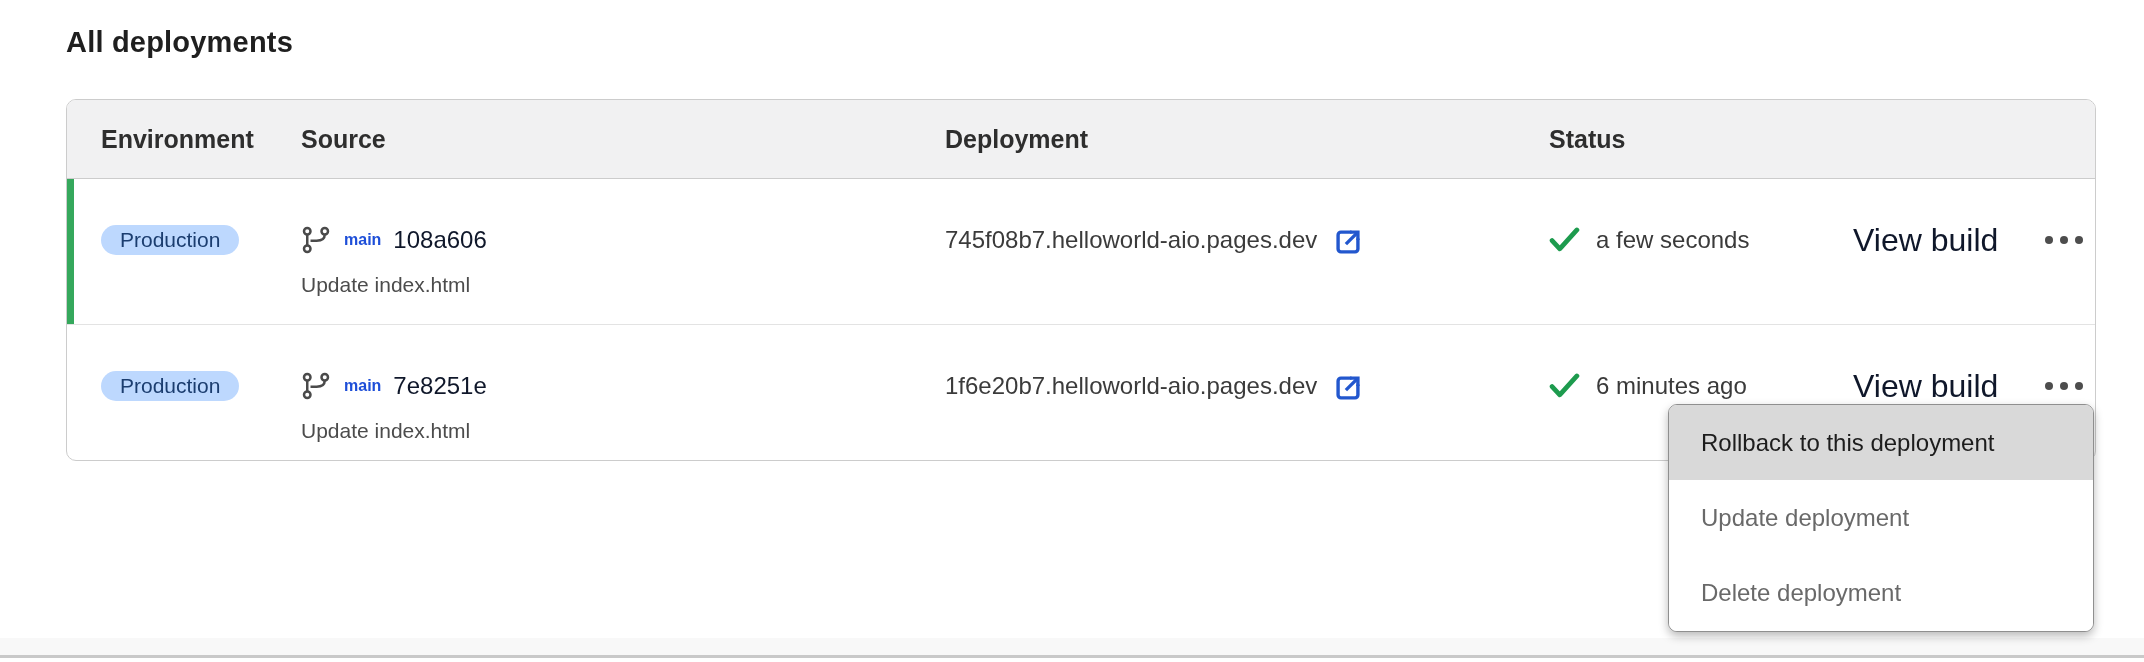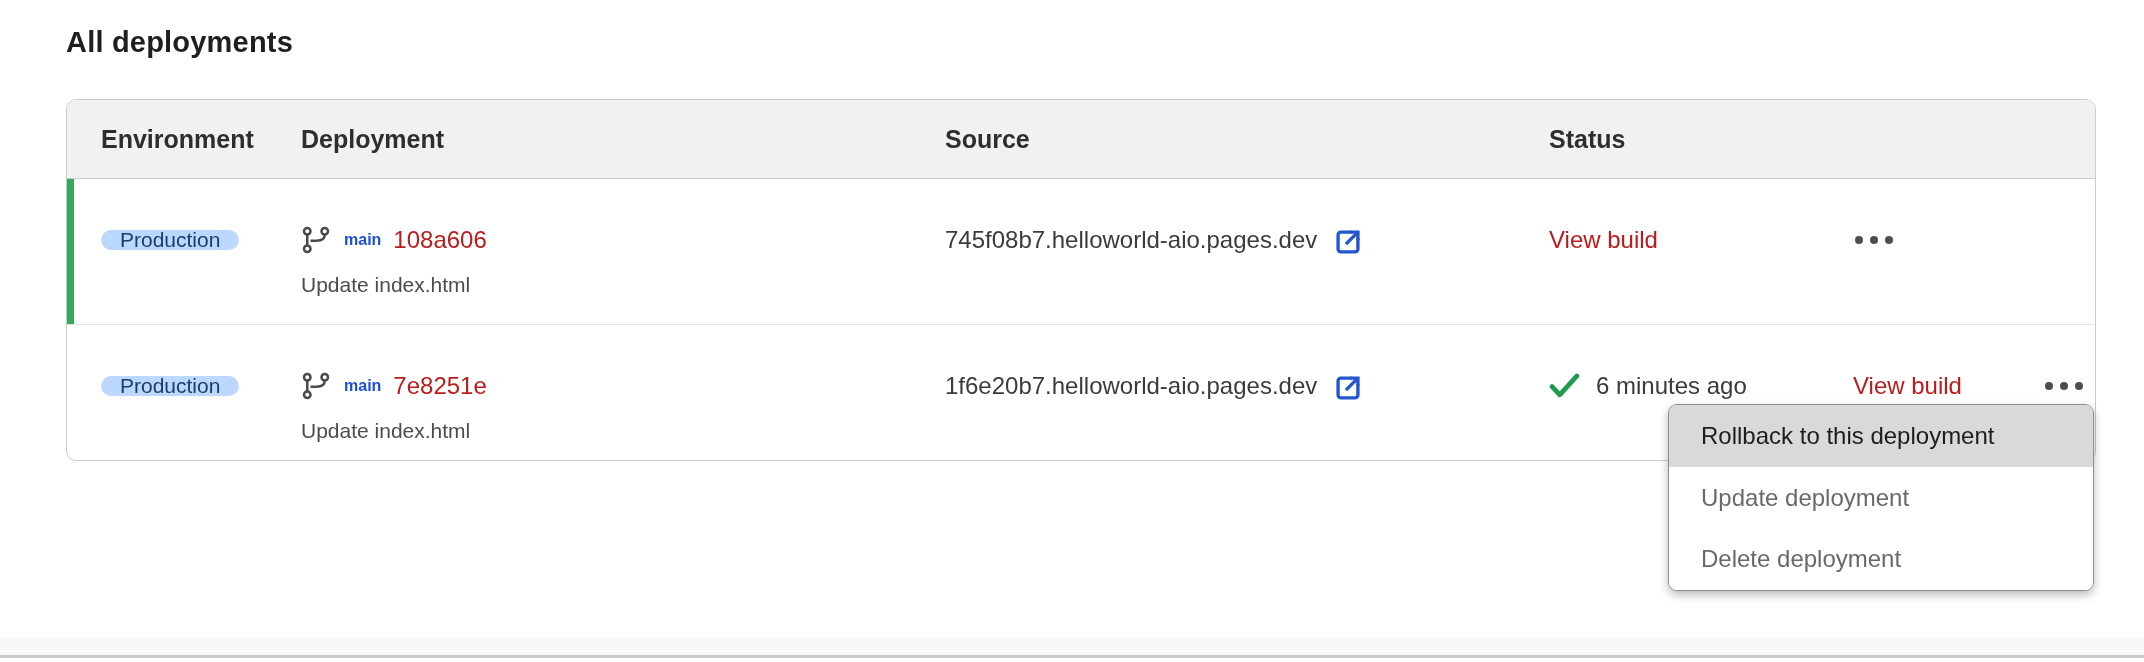--- a/index.html
+++ b/index.html
@@ -31,46 +31,46 @@
   .table-row { height: 145px; position: relative; padding-top: 39px; }
   .table-row + .table-row { border-top: 1px solid #e3e3e3; }
   .table-row.current::before {
     content: ""; position: absolute; left: 0; top: 0; bottom: 0; width: 7px;
     background: #35a85c;
   }
 
   .cell-line { display: flex; align-items: center; height: 44px; }
 
   .env-badge {
-    display: inline-flex; align-items: center; height: 20px; padding: 0 19px;
+    display: inline-flex; align-items: center; height: 30px; padding: 0 19px;
     background: #bdd8fe; color: #1b3d6f; border-radius: 19px;
     font-size: 21px; font-weight: 400;
   }
 
   .branch-icon-svg { width: 30px; height: 30px; margin-right: 13px; }
   .branch-name { font-size: 16px; font-weight: 700; color: #1d4ed8; margin-right: 12px; }
-  .link { font-size: 24px; color: #b91c1c; text-decoration: none; cursor: pointer; }
+  .link { font-size: 24px; color: #0f172a; text-decoration: none; cursor: pointer; }
   .commit-message { font-size: 21px; color: #4c4c4c; margin-top: 11px; }
 
   .deploy-url { font-size: 24px; color: #3b3b3b; margin-right: 14px; white-space: nowrap; }
   .ext-icon-svg { width: 34px; height: 34px; position: relative; top: 2px; cursor: pointer; }
 
   .check-icon-svg { width: 31px; height: 26px; margin-right: 16px; }
   .status-time { font-size: 24px; color: #3a3a3a; }
 
-  .view-build { font-size: 24px; text-align: right; }
+  .view-build { font-size: 32px; text-align: right; }
 
   .dots-button {
     display: inline-flex; align-items: center; gap: 7px; cursor: pointer;
     height: 44px; padding: 0 2px; background: none; border: none;
   }
   .dots-button i { width: 8px; height: 8px; border-radius: 50%; background: #4d4d4d; display: block; }
 
   .context-menu {
-    position: absolute; left: 1668px; top: 404px; width: 426px; height: 187px;
+    position: absolute; left: 1668px; top: 404px; width: 426px; height: 228px;
     background: #ffffff; border: 1px solid #8f8f8f; border-radius: 9px;
     box-shadow: 0 4px 10px rgba(0,0,0,0.28);
     display: flex; flex-direction: column; overflow: hidden; z-index: 10;
   }
   .menu-item {
     flex: 1; display: flex; align-items: center; padding-left: 32px;
     font-size: 24px; color: #696969; cursor: pointer; background: #ffffff;
   }
   .menu-item.highlighted { background: #d9d9d9; color: #1d1d1d; }
 
@@ -79,22 +79,22 @@
 </style>
 </head>
 <body>
 
 <div class="page-title">All deployments</div>
 
 <div class="deploy-table">
 
   <div class="table-header grid-cols">
     <div class="col-label">Environment</div>
+    <div class="col-label">Source</div>
     <div class="col-label">Deployment</div>
-    <div class="col-label">Source</div>
     <div class="col-label">Status</div>
     <div></div>
       <div></div>
   </div>
 
   <div class="table-row current grid-cols">
     <div class="cell-line">
       <span class="env-badge">Production</span>
     </div>
     <div>
@@ -111,20 +111,26 @@
       </div>
       <div class="commit-message">Update index.html</div>
     </div>
     <div class="cell-line">
       <span class="deploy-url">745f08b7.helloworld-aio.pages.dev</span>
       <svg class="ext-icon-svg" viewBox="0 0 24 24" fill="none" stroke="#2257ce" stroke-width="2.4">
         <path d="M14.5 5 H7 C5.9 5 5 5.9 5 7 V17 C5 18.1 5.9 19 7 19 H17 C18.1 19 19 18.1 19 17 V9.5"></path>
         <path d="M10.5 13.5 L19 5"></path>
           <path d="M13.5 5 H19 V10.5"></path>
       </svg>
+    </div>
+    <div class="cell-line">
+      <svg class="check-icon-svg" viewBox="0 0 26 22" fill="none" stroke="#1d9b4e" stroke-width="4" stroke-linecap="round" stroke-linejoin="round">
+        <path d="M2.5 11.5 L9 18.5 L23.5 2.5"></path>
+      </svg>
+      <span class="status-time">a few seconds</span>
     </div>
     <div class="cell-line">
       <a class="link view-build">View build</a>
     </div>
     <div class="cell-line">
       <button class="dots-button">
           <i></i>
           <i></i>
           <i></i>
         </button>

